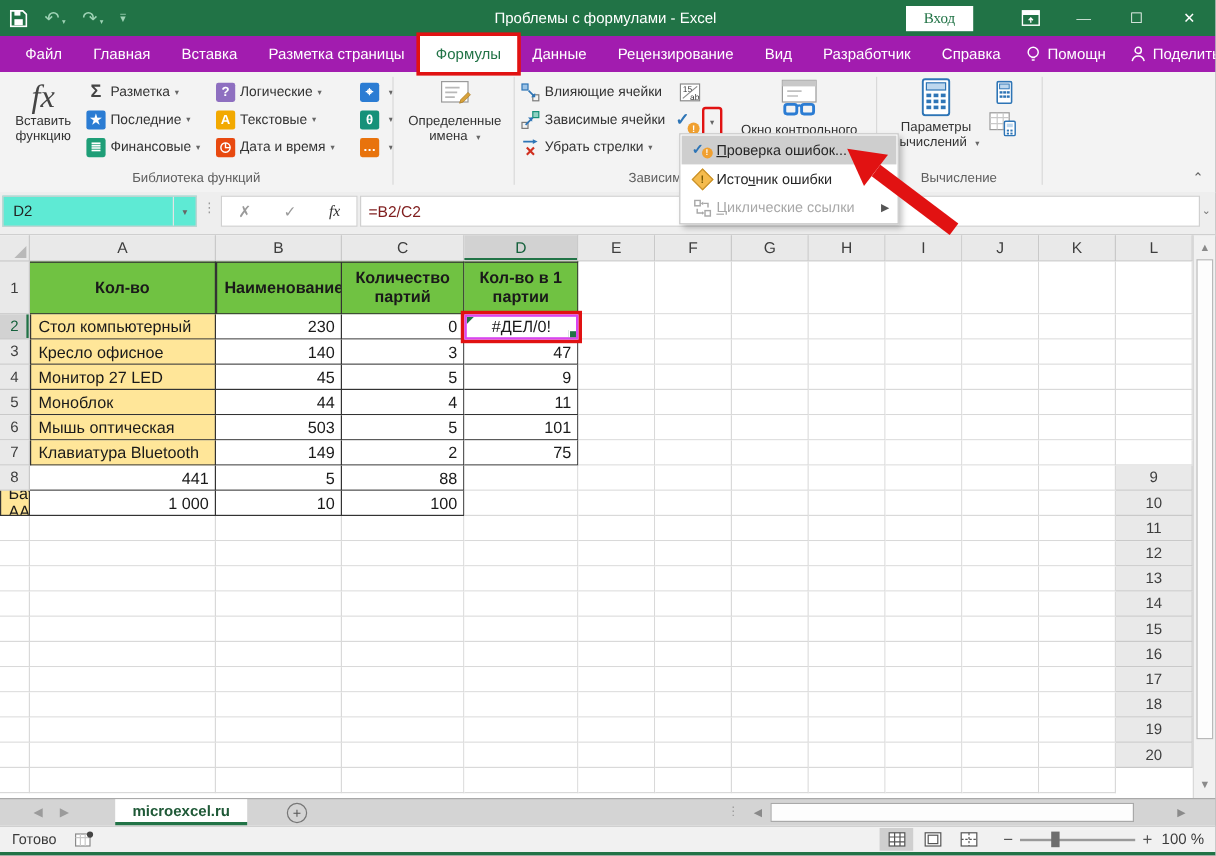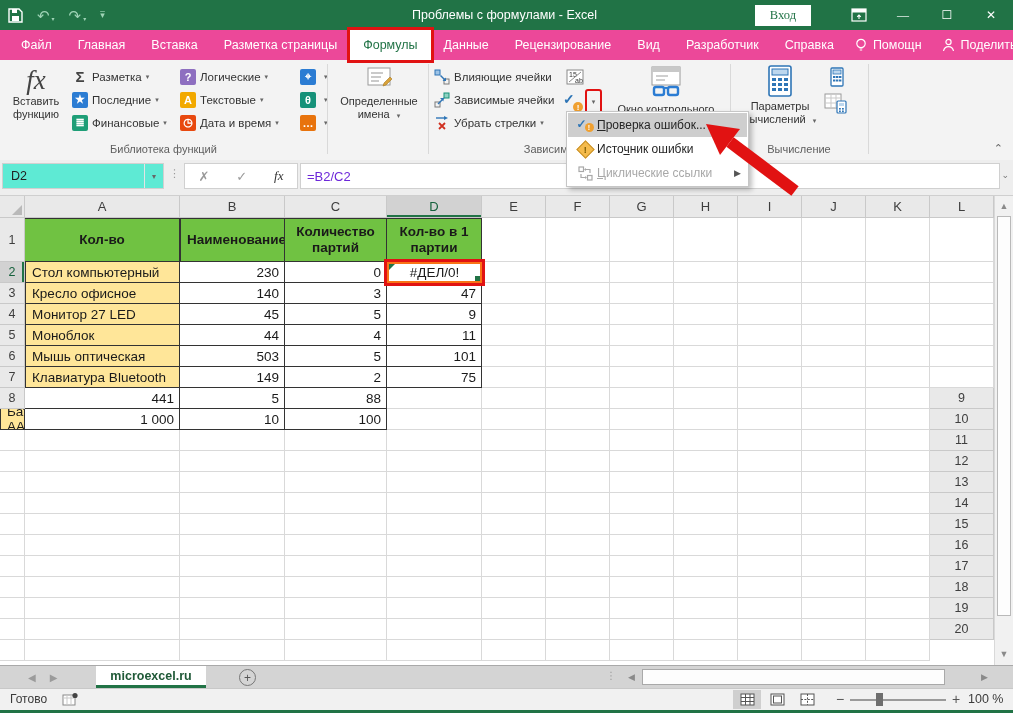--- a/index.html
+++ b/index.html
@@ -8,21 +8,21 @@
   
   .titlebar{position:absolute;top:0;left:0;width:1013px;height:30px;background:#217346;color:#fff;}
   .qat{position:absolute;left:8px;top:0;height:30px;display:flex;align-items:center;gap:14px;}
   .qat .ic{color:#9fd3b6;font-size:15px;line-height:1;}
   .qat .dd6{font-size:6px;color:#9fd3b6;margin-left:2px;}
   .title-text{position:absolute;left:0;right:4px;top:0;height:30px;display:flex;align-items:center;justify-content:center;font-size:12.5px;}
   .tb-right{position:absolute;right:0;top:0;height:30px;display:flex;align-items:center;font-family:Liberation Serif, serif;}
   .signin{background:#fff;color:#217346;font-size:12.5px;padding:3px 15px;margin-right:26px;cursor:default;}
   .winbtn{width:44px;height:30px;display:flex;align-items:center;justify-content:center;color:#fff;font-size:12px;}
   
-  .tabrow{position:absolute;top:30px;left:0;width:1013px;height:30px;background:#ec4899;display:flex;align-items:stretch;color:#fff;}
+  .tabrow{position:absolute;top:30px;left:0;width:1013px;height:30px;background:#a21caf;display:flex;align-items:stretch;color:#fff;}
   .tabs{display:flex;align-items:stretch;padding-left:8px;}
   .tab{display:flex;align-items:center;padding:0 13px;font-size:12.5px;white-space:nowrap;}
   .tab.active{background:#fff;color:#217346;box-shadow:0 0 0 3px #e11212;position:relative;z-index:6;}
   .tabrow-right{margin-left:auto;display:flex;align-items:center;gap:4px;padding-right:10px;}
   .tr-item{display:flex;align-items:center;gap:6px;font-size:12.5px;padding:0 8px;}
   
   .ribbon{position:absolute;top:60px;left:0;width:1013px;height:100px;background:#f3f3f3;border-bottom:1px solid #d0d0d0;}
   .vsep{position:absolute;top:4px;height:90px;width:1px;background:#d9d9d9;}
   .grp-label{position:absolute;top:83px;font-size:11px;color:#5e5e5e;text-align:center;white-space:nowrap;}
   .bigbtn{position:absolute;display:flex;flex-direction:column;align-items:center;color:#333;font-size:11px;line-height:13px;text-align:center;}
@@ -39,41 +39,41 @@
   .collapse{position:absolute;right:10px;top:82px;color:#666;font-size:11px;}
   
   .fbar{position:absolute;top:160px;left:0;width:1013px;height:36px;background:#eeeeee;border-bottom:1px solid #cfcfcf;}
   .namebox{position:absolute;left:2px;top:3px;width:160px;height:24px;background:#5eead4;border:1px solid #d0d0d0;display:flex;align-items:center;font-size:12.5px;color:#222;}
   .namebox .nbtext{padding-left:8px;flex:1;}
   .namebox .nbdd{width:18px;height:100%;display:flex;align-items:center;justify-content:center;border-left:1px solid #e4e4e4;color:#666;font-size:8px;}
   .fdots{position:absolute;left:169px;top:7px;color:#9a9a9a;font-size:11px;letter-spacing:0;}
   .fcluster{position:absolute;left:184px;top:3px;width:112px;height:24px;background:#fff;border:1px solid #d0d0d0;display:flex;align-items:center;justify-content:space-around;}
   .fcx{color:#9a9a9a;font-size:13px;}
   .fcfx{font-family:"Liberation Serif",serif;font-style:italic;font-size:13px;color:#333;}
-  .finput{position:absolute;left:300px;top:3px;width:692px;height:24px;background:#fff;border:1px solid #d0d0d0;display:flex;align-items:center;font-size:13px;color:#6d28d9;padding-left:6px;}
+  .finput{position:absolute;left:300px;top:3px;width:692px;height:24px;background:#fff;border:1px solid #d0d0d0;display:flex;align-items:center;font-size:13px;color:#7f1d1d;padding-left:6px;}
   .fexp{position:absolute;right:4px;top:10px;color:#777;font-size:9px;}
   
   #sheet{position:absolute;top:196px;left:0;width:994px;display:grid;
     grid-template-columns:25px 155px 105px 102px 95px repeat(8,64px);
     grid-template-rows:22px 44px repeat(19,21px);background:#fff;}
   .corner{background:#e9e9e9;border-right:1px solid #c9c9c9;border-bottom:1px solid #c9c9c9;position:relative;}
   .corner::after{content:"";position:absolute;right:2px;bottom:2px;border-bottom:10px solid #b9b9b9;border-left:10px solid transparent;}
   .ch{background:#e9e9e9;border-right:1px solid #c9c9c9;border-bottom:1px solid #c9c9c9;display:flex;align-items:center;justify-content:center;font-size:13px;color:#3e3e3e;box-sizing:border-box;}
   .ch-sel{background:#d2d2d2;color:#15613c;box-shadow:inset 0 -2px 0 #217346;}
   .rh{background:#e9e9e9;border-right:1px solid #c9c9c9;border-bottom:1px solid #c9c9c9;display:flex;align-items:center;justify-content:center;font-size:12.5px;color:#3e3e3e;box-sizing:border-box;}
   .rh-sel{background:#d2d2d2;color:#15613c;box-shadow:inset -2px 0 0 #217346;}
   .cell{border-right:1px solid #d9d9d9;border-bottom:1px solid #d9d9d9;box-sizing:border-box;font-size:13.5px;color:#1a1a1a;display:flex;align-items:center;overflow:hidden;background:#fff;}
   .tb{border-right:1px solid #333;border-bottom:1px solid #333;}
   .bt{border-top:1px solid #333;}
   .bl{border-left:1px solid #333;}
   .thead{background:#70c242;font-weight:bold;justify-content:center;text-align:center;font-size:13.5px;line-height:16px;white-space:normal;padding:0 2px;}
   .ta-left{justify-content:flex-start;text-align:left;padding-left:6px;}
   .tan{background:#ffe699;padding-left:6px;}
   .num{justify-content:flex-end;padding-right:5px;}
-  .sel{position:relative;z-index:5;border:2px solid #f97316;box-shadow:0 0 0 3px #e11212;justify-content:center;padding:0;}
+  .sel{position:relative;z-index:5;border:2px solid #d946ef;box-shadow:0 0 0 3px #e11212;justify-content:center;padding:0;}
   .sel .tri{position:absolute;left:0;top:0;border-top:6px solid #217346;border-right:6px solid transparent;}
   .sel .fill{position:absolute;right:-2px;bottom:-2px;width:6px;height:6px;background:#217346;border:1px solid #fff;}
   
   .vscroll{position:absolute;left:994px;top:196px;width:19px;height:469px;background:#f1f1f1;border-left:1px solid #d9d9d9;box-sizing:border-box;}
   .vs-btn{position:absolute;left:2px;width:14px;height:16px;color:#8a8a8a;font-size:9px;display:flex;align-items:center;justify-content:center;}
   .vs-thumb{position:absolute;left:2px;top:20px;width:14px;height:400px;background:#fdfdfd;border:1px solid #b9b9b9;box-sizing:border-box;}
   
   .tabstrip{position:absolute;top:665px;left:0;width:1013px;height:23px;background:#d4d4d4;border-top:1px solid #a9a9a9;box-sizing:border-box;}
   .navarr{position:absolute;top:0;height:22px;display:flex;align-items:center;color:#9b9b9b;font-size:10px;gap:14px;left:28px;}
   .sheettab{position:absolute;left:96px;top:0;height:22px;width:110px;background:#fff;border-bottom:3px solid #217346;box-sizing:border-box;display:flex;align-items:center;justify-content:center;font-size:12.5px;font-weight:bold;color:#1f5937;}

